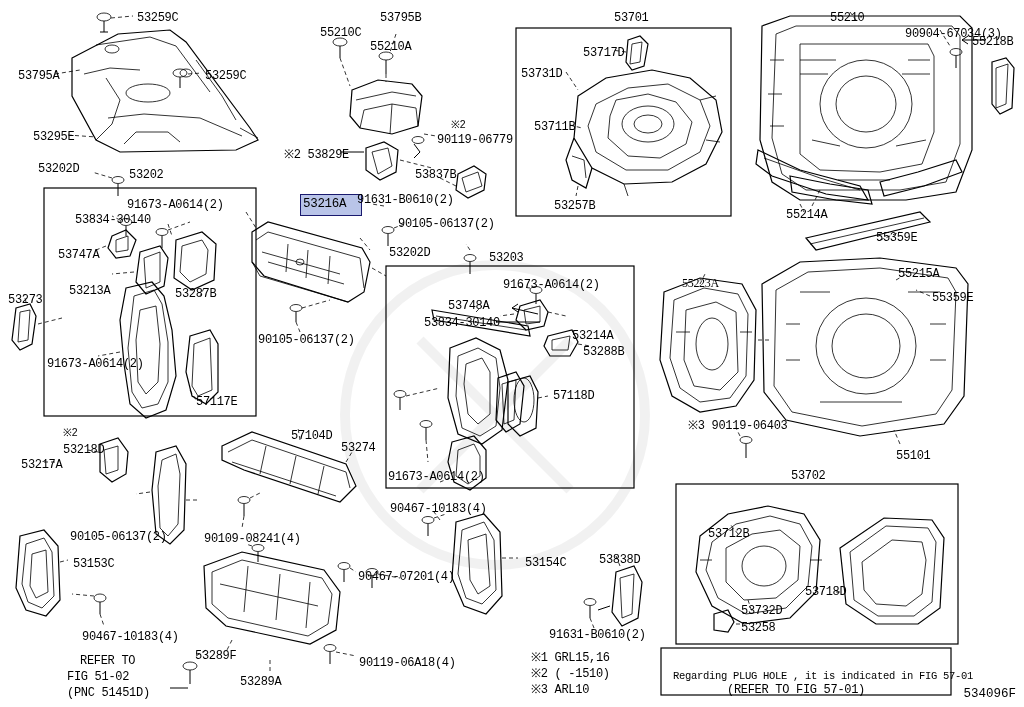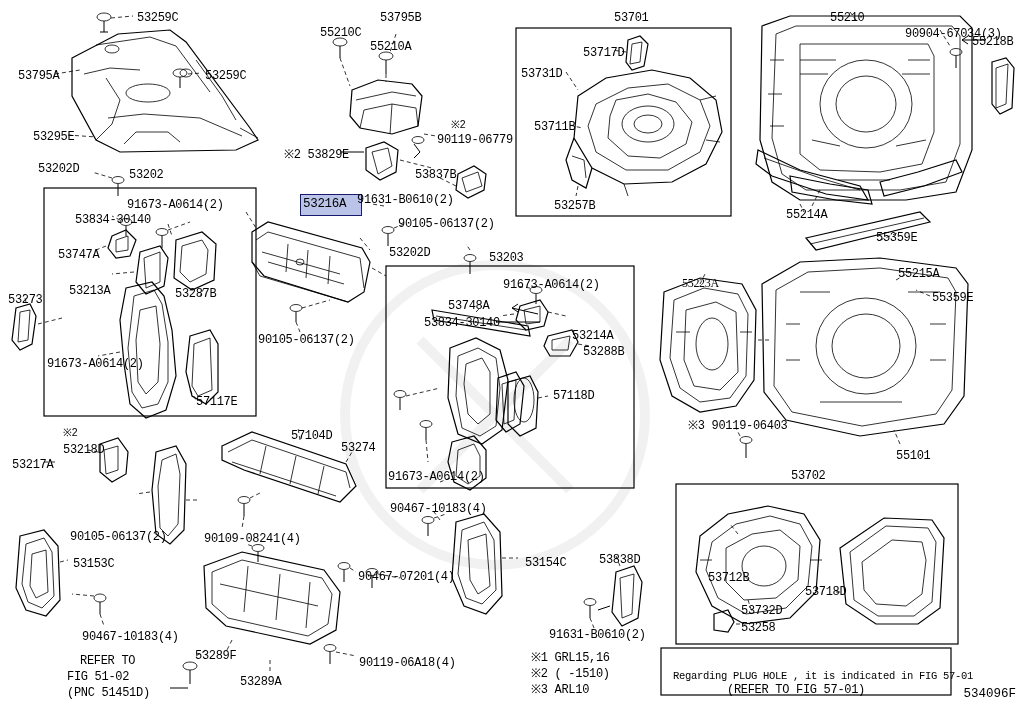--- a/index.html
+++ b/index.html
@@ -513,28 +513,28 @@
       <div class="lbl mono" style="left: 258px; top: 334px;">90105-06137(2)</div>
       <div class="lbl mono" style="left: 47px; top: 358px;">91673-A0614(2)</div>
       <div class="lbl mono" style="left: 583px; top: 346px;">53288B</div>
       <div class="lbl mono" style="left: 553px; top: 390px;">57118D</div>
       <div class="lbl mono" style="left: 196px; top: 396px;">57117E</div>
       <div class="lbl mono" style="left: 688px; top: 420px;">※3 90119-06403</div>
       <div class="lbl mono" style="left: 341px; top: 442px;">53274</div>
       <div class="lbl mono" style="left: 291px; top: 430px;">57104D</div>
       <div class="lbl small" style="left: 63px; top: 426px;">※2</div>
       <div class="lbl mono" style="left: 63px; top: 444px;">53218D</div>
-      <div class="lbl mono" style="left: 12px; top: 459px; text-align: right;">53217A</div>
+      <div class="lbl mono" style="left: 21px; top: 459px; text-align: right;">53217A</div>
       <div class="lbl mono" style="left: 896px; top: 450px;">55101</div>
       <div class="lbl mono" style="left: 791px; top: 470px;">53702</div>
       <div class="lbl mono" style="left: 388px; top: 471px;">91673-A0614(2)</div>
       <div class="lbl mono" style="left: 390px; top: 503px;">90467-10183(4)</div>
       <div class="lbl mono" style="left: 70px; top: 531px;">90105-06137(2)</div>
       <div class="lbl mono" style="left: 204px; top: 533px;">90109-08241(4)</div>
-      <div class="lbl mono" style="left: 708px; top: 528px; margin-top: 44px;">53712B</div>
+      <div class="lbl mono" style="left: 708px; top: 528px;">53712B</div>
       <div class="lbl mono" style="left: 73px; top: 558px;">53153C</div>
       <div class="lbl mono" style="left: 525px; top: 557px;">53154C</div>
       <div class="lbl mono" style="left: 599px; top: 554px;">53838D</div>
       <div class="lbl mono" style="left: 358px; top: 571px;">90467-07201(4)</div>
       <div class="lbl mono" style="left: 805px; top: 586px;">53718D</div>
       <div class="lbl mono" style="left: 82px; top: 631px;">90467-10183(4)</div>
       <div class="lbl mono" style="left: 741px; top: 605px;">53732D</div>
       <div class="lbl mono" style="left: 741px; top: 622px;">53258</div>
       <div class="lbl mono" style="left: 549px; top: 629px;">91631-B0610(2)</div>
       <div class="lbl mono" style="left: 195px; top: 650px;">53289F</div>

